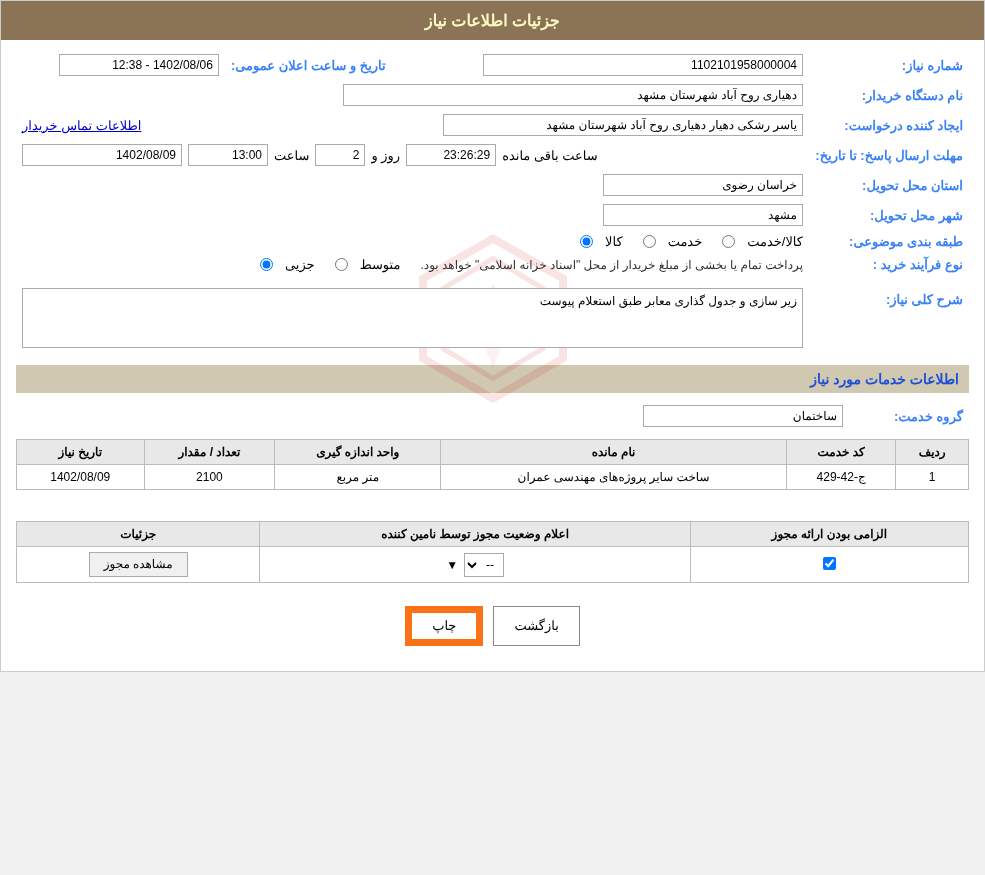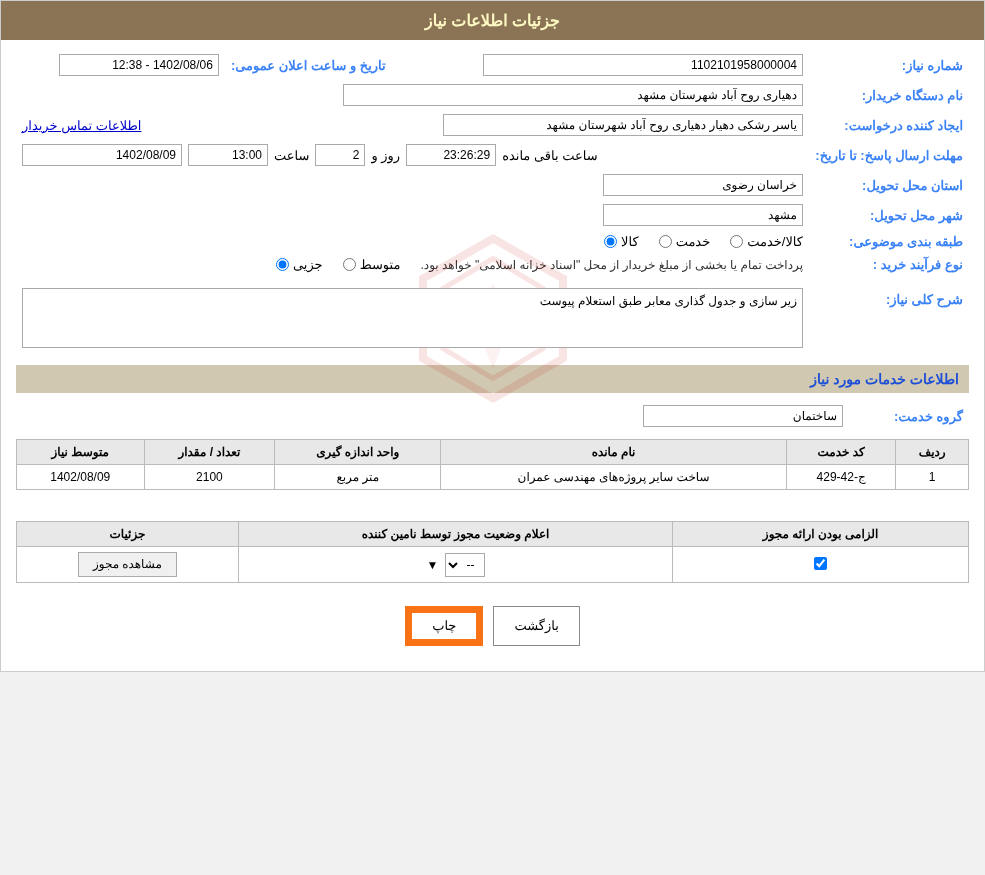--- a/index.html
+++ b/index.html
@@ -82,21 +82,21 @@
     }
     .radio-group {
       display: flex;
       gap: 20px;
       align-items: center;
       direction: rtl;
     }
     .radio-item {
       display: flex;
       align-items: center;
-      gap: 4px;
+      gap: 12px;
     }
     .description-box {
       width: 100%;
       border: 1px solid #aaa;
       padding: 5px;
       font-family: Tahoma, Arial, sans-serif;
       font-size: 12px;
       direction: rtl;
       text-align: right;
       min-height: 60px;
@@ -142,21 +142,21 @@
     }
     .permit-table {
       width: 100%;
       border-collapse: collapse;
       margin: 8px 0;
       font-size: 12px;
     }
     .permit-table th {
       background: #e8e8e8;
       border: 1px solid #bbb;
-      padding: 5px 19px;
+      padding: 5px 8px;
       text-align: center;
       font-weight: bold;
     }
     .permit-table td {
       border: 1px solid #bbb;
       padding: 5px 8px;
       text-align: center;
     }
     .btn-action {
       padding: 4px 14px;
@@ -349,21 +349,21 @@
       </table>
 
     <table class="data-table">
       <thead>
         <tr>
           <th>ردیف</th>
           <th>کد خدمت</th>
           <th>نام مانده</th>
           <th>واحد اندازه گیری</th>
           <th>تعداد / مقدار</th>
-          <th>متوسط نیاز</th>
+          <th>تاریخ نیاز</th>
         </tr>
       </thead>
       <tbody>
         <tr class="table-row">
           <td>1</td>
           <td>ج-42-429</td>
           <td>ساخت سایر پروژه‌های مهندسی عمران</td>
           <td>متر مربع</td>
           <td>2100</td>
           <td>1402/08/09</td>

